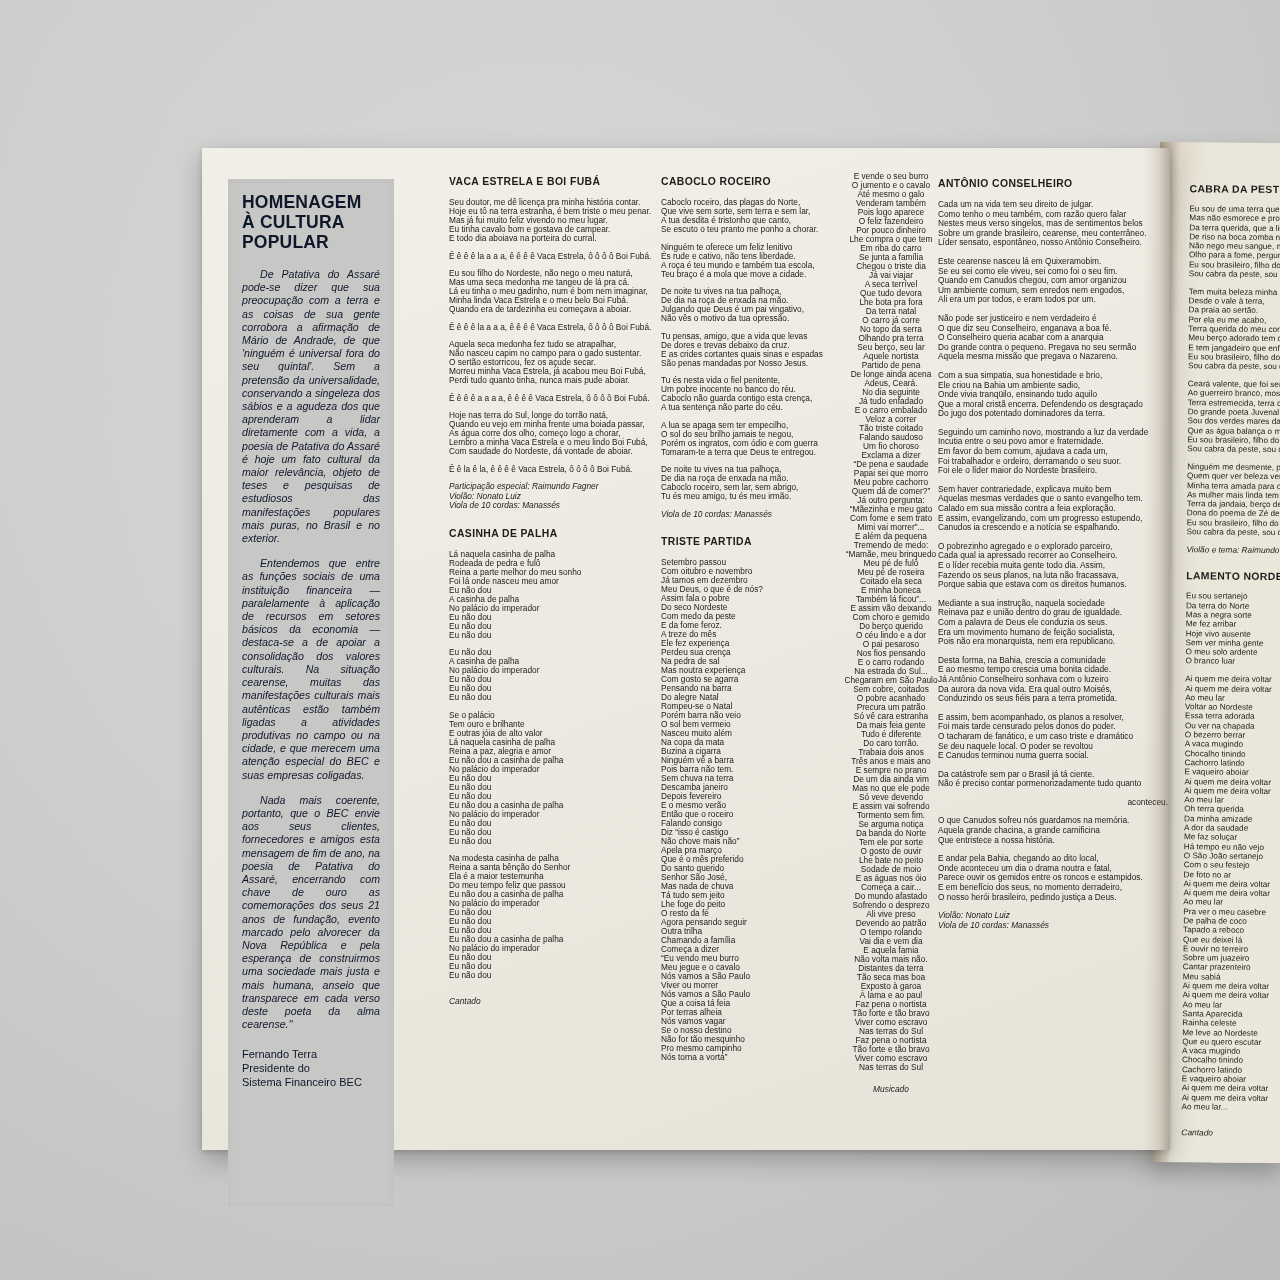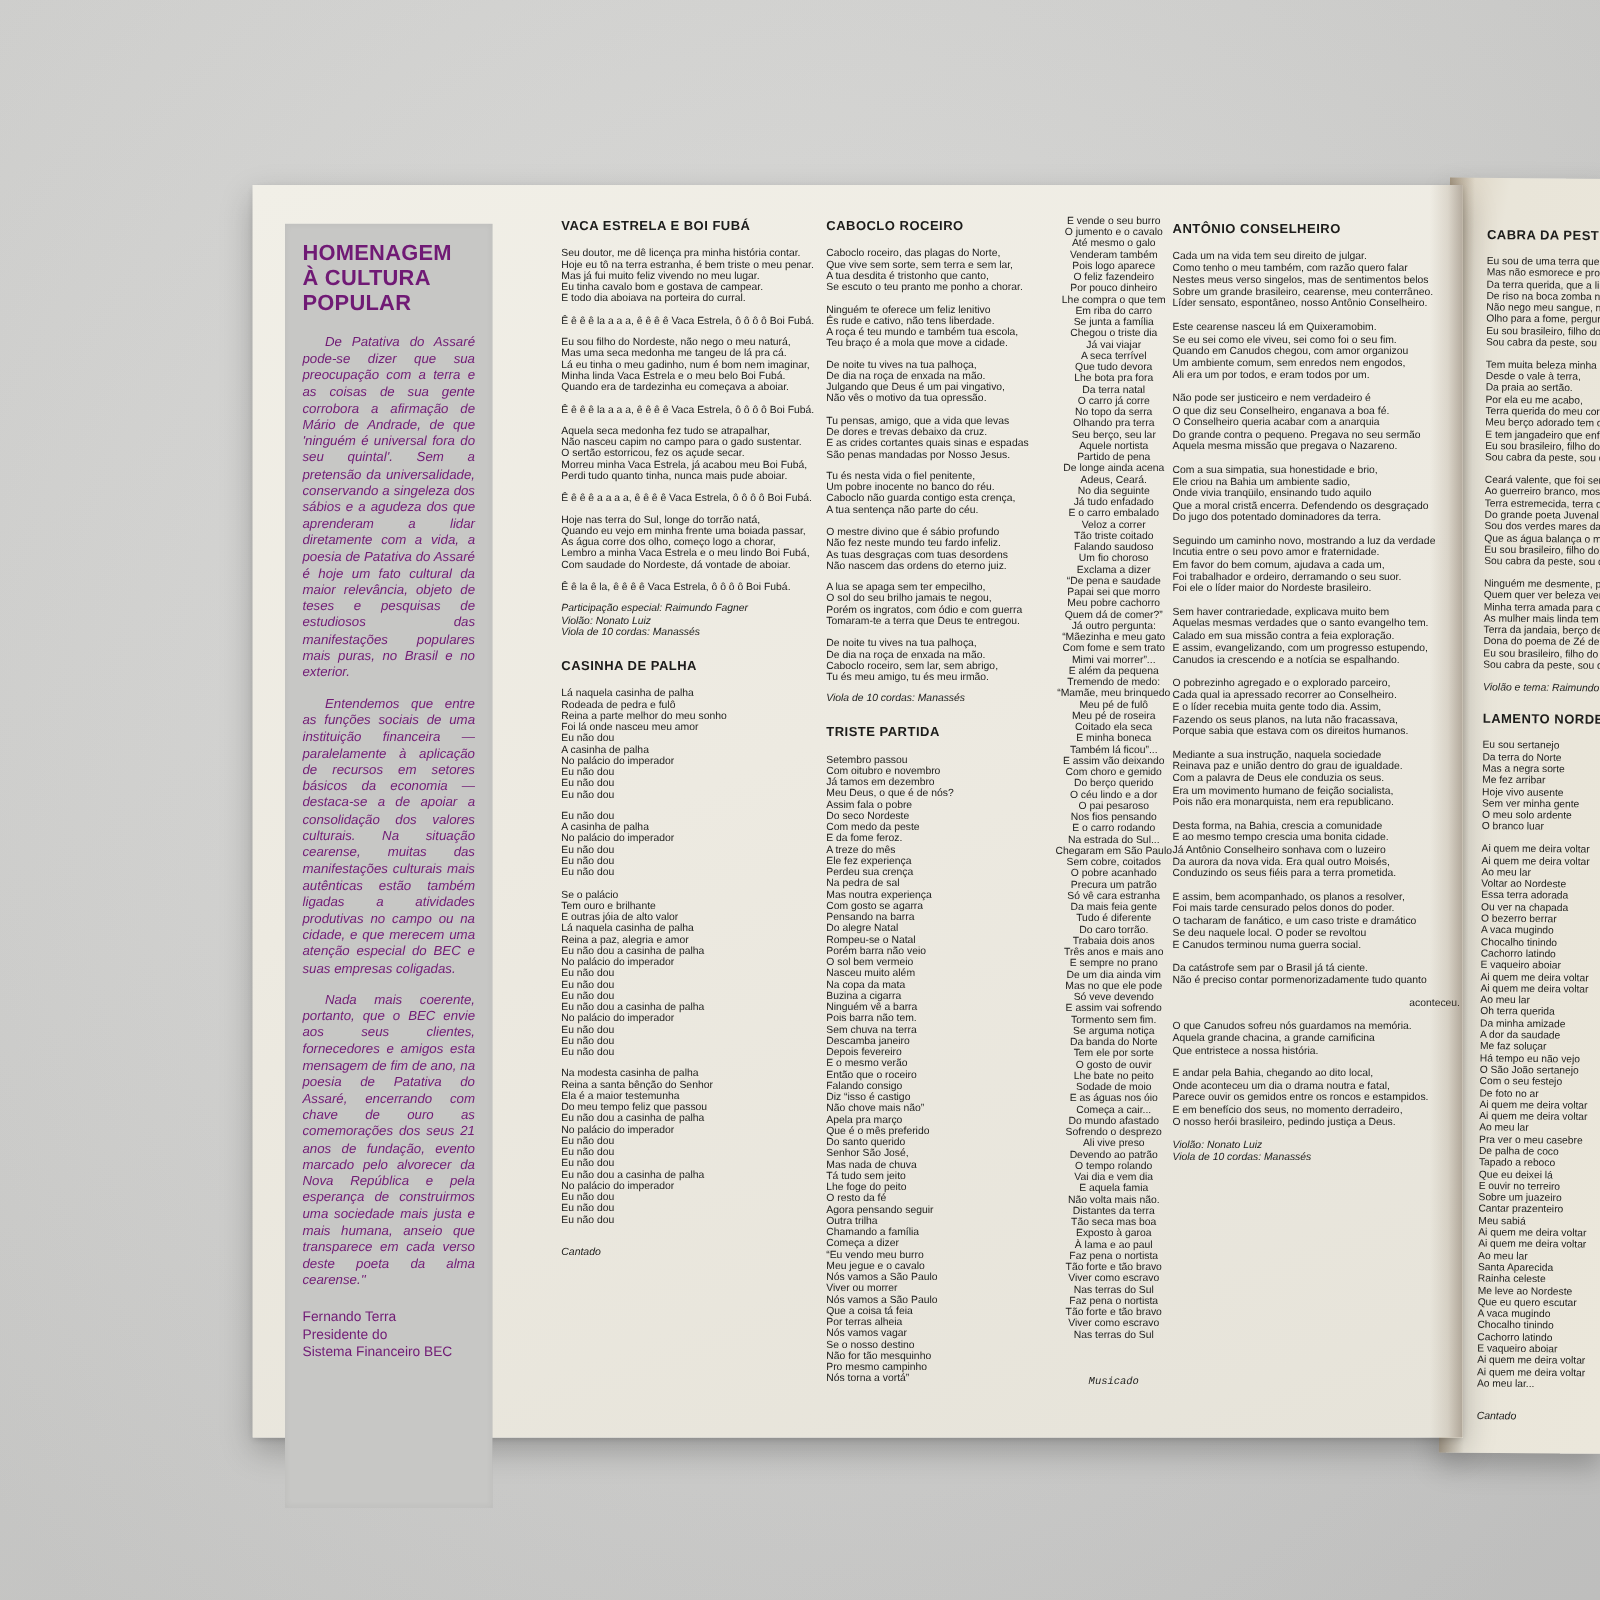--- a/index.html
+++ b/index.html
@@ -19,21 +19,21 @@
   .rpanel:before{content:"";position:absolute;left:0;top:0;width:20px;height:100%;
     background:linear-gradient(to right,rgba(100,80,55,.45),rgba(100,80,55,0));}
   .stain{position:absolute;border-radius:50%;pointer-events:none;}
   .s1{left:905px;top:468px;width:16px;height:12px;background:radial-gradient(rgba(170,140,60,.28),rgba(170,140,60,0) 70%);}
   .s2{left:915px;top:498px;width:12px;height:10px;background:radial-gradient(rgba(160,130,55,.25),rgba(160,130,55,0) 70%);}
   .s3{left:845px;top:402px;width:9px;height:8px;background:radial-gradient(rgba(120,95,45,.30),rgba(120,95,45,0) 70%);}
   .s4{left:700px;top:855px;width:10px;height:8px;background:radial-gradient(rgba(150,125,60,.22),rgba(150,125,60,0) 70%);}
 
   .intro{position:absolute;left:26px;top:31px;width:166px;height:1027px;
     background:#c7c7c5;box-shadow:inset 0 0 6px rgba(0,0,0,.06);
-    padding:13px 14px;box-sizing:border-box;color:#701a75;}
+    padding:13px 14px;box-sizing:border-box;color:#0f172a;}
   .intro .t{font-weight:bold;font-size:17.5px;line-height:20px;letter-spacing:.2px;}
   .intro .para{font-style:italic;font-size:10.6px;line-height:13.2px;text-align:justify;
     text-indent:1.7em;margin:12px 0 0 0;}
   .intro .para:first-of-type{margin-top:16px;}
   .sig{margin-top:17px;font-size:11px;line-height:13.8px;}
 
   .col{position:absolute;color:#1c1c1a;}
   #c1{left:203px;top:28px;width:238px;margin-left:44px;}
   #c2{left:459px;top:28px;width:200px;}
   #c3{left:636px;top:24px;width:106px;text-align:center;}
@@ -41,21 +41,21 @@
   #c5{left:30px;top:41px;width:200px;}
   .song-title{font-weight:bold;font-size:10.4px;letter-spacing:.4px;margin:0 0 11px 0;}
   .line{font-size:8.3px;line-height:9px;white-space:nowrap;}
   .stanza{margin:0 0 8.5px 0;}
   #c4 .line{line-height:9.6px;}
   #c4 .stanza{margin-bottom:9px;}
   #c5 .line{font-size:8.2px;line-height:9.3px;}
   .right{text-align:right;}
   .credits{font-style:italic;font-size:8.3px;line-height:9.6px;margin:2px 0 17px 0;}
   .note{font-style:italic;font-size:8.4px;margin-top:16px;}
-  #c3 .note{margin-top:28px;font-family:Liberation Mono, monospace;}
+  #c3 .note{margin-top:12px;}
   #c5 .credits{margin:6px 0 16px 0;}
   #c5 .song-title{margin-bottom:10px;}
 </style>
 </head>
 <body>
 
 <div class="backdrop">
 
   <div class="sleeve">
 
@@ -200,26 +200,20 @@
           <div class="line">Tu pensas, amigo, que a vida que levas</div>
           <div class="line">De dores e trevas debaixo da cruz.</div>
           <div class="line">E as crides cortantes quais sinas e espadas</div>
           <div class="line">São penas mandadas por Nosso Jesus.</div>
         </div>
         <div class="stanza">
           <div class="line">Tu és nesta vida o fiel penitente,</div>
           <div class="line">Um pobre inocente no banco do réu.</div>
           <div class="line">Caboclo não guarda contigo esta crença,</div>
           <div class="line">A tua sentença não parte do céu.</div>
-        </div>
-        <div class="stanza">
-          <div class="line">O mestre divino que é sábio profundo</div>
-          <div class="line">Não fez neste mundo teu fardo infeliz.</div>
-          <div class="line">As tuas desgraças com tuas desordens</div>
-          <div class="line">Não nascem das ordens do eterno juiz.</div>
         </div>
         <div class="stanza">
           <div class="line">A lua se apaga sem ter empecilho,</div>
           <div class="line">O sol do seu brilho jamais te negou,</div>
           <div class="line">Porém os ingratos, com ódio e com guerra</div>
           <div class="line">Tomaram-te a terra que Deus te entregou.</div>
         </div>
         <div class="stanza">
           <div class="line">De noite tu vives na tua palhoça,</div>
           <div class="line">De dia na roça de enxada na mão.</div>

